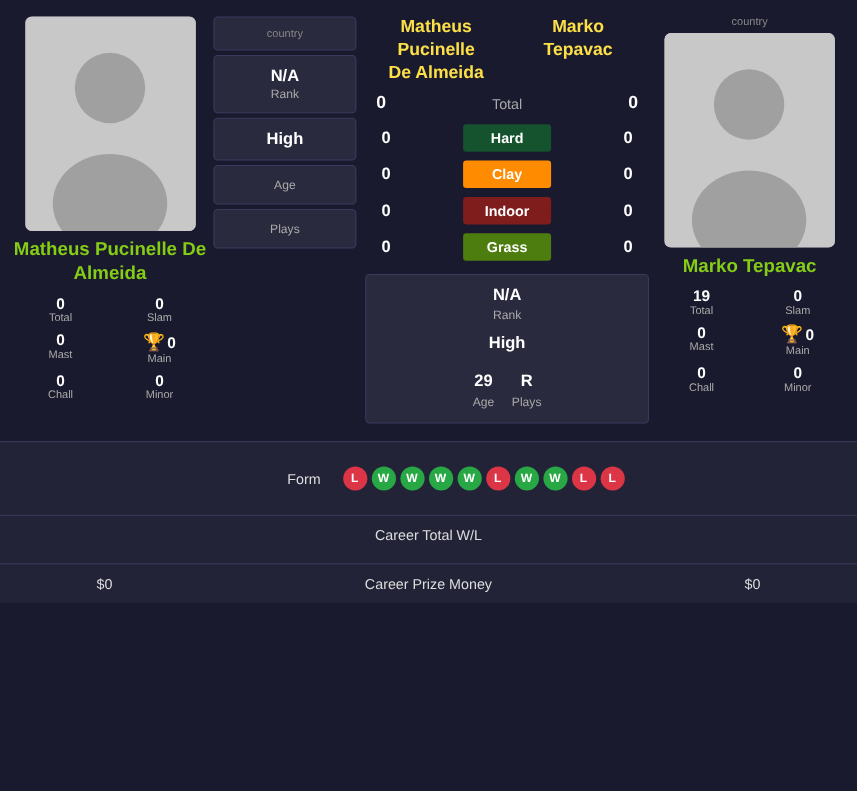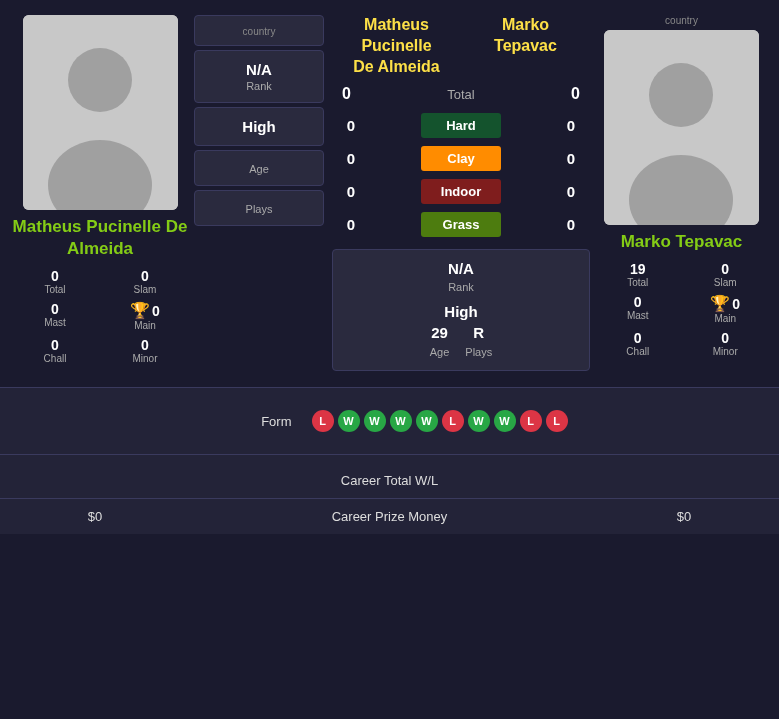--- a/index.html
+++ b/index.html
@@ -184,21 +184,21 @@
     .court-indoor { background: #7f1d1d; }
     .court-grass { background: #4d7c0f; }
 
     
     .bottom-section {
       margin-top: 6px;
     }
     .bottom-row {
       display: flex;
       flex-direction: row;
-      align-items: flex-end;
+      align-items: flex-start;
       border-top: 1px solid #3a3a5e;
       padding: 10px 4px;
       min-height: 44px;
       background: #1a1a2e;
     }
     .bottom-row.alt {
       background: #232338;
     }
     .bottom-row-label {
       font-size: 13px;
@@ -378,21 +378,21 @@
       <div class="court-row">
         <span class="court-val">0</span>
         <span class="court-badge court-grass">Grass</span>
         <span class="court-val">0</span>
       </div>
 
       <div style="display:flex;flex-direction:column;gap:4px;margin-top:4px;background:#2a2a3e;border:1px solid #3a3a5e;border-radius:4px;padding:10px;align-items:center;">
         <span style="font-size:15px;font-weight:bold;color:#fff;">N/A</span>
         <span style="font-size:11px;color:#aaa;">Rank</span>
         <span style="font-size:15px;font-weight:bold;color:#fff;margin-top:6px;">High</span>
-        <div style="display:flex;gap:16px;margin-top:0;">
+        <div style="display:flex;gap:16px;margin-top:14px;">
           <div style="text-align:center;">
             <span style="font-size:15px;font-weight:bold;color:#fff;">29</span><br>
             <span style="font-size:11px;color:#aaa;">Age</span>
           </div>
           <div style="text-align:center;">
             <span style="font-size:15px;font-weight:bold;color:#fff;">R</span><br>
             <span style="font-size:11px;color:#aaa;">Plays</span>
           </div>
         </div>
       </div>

